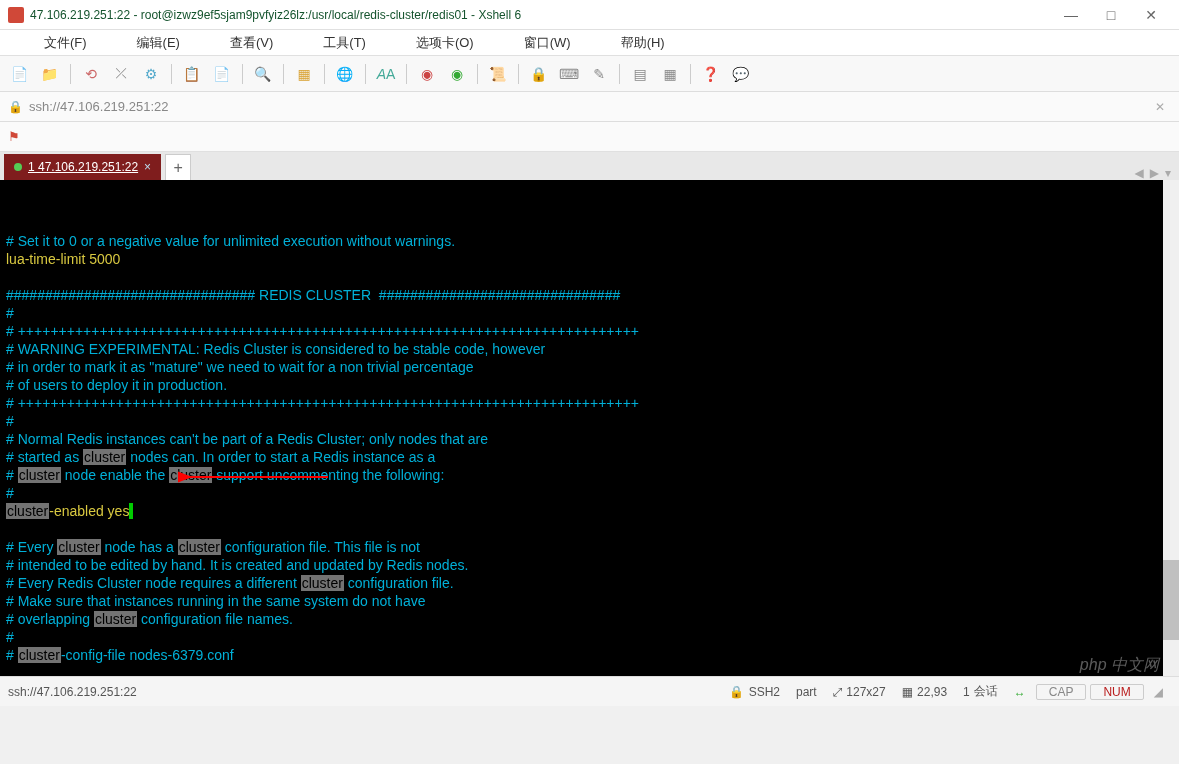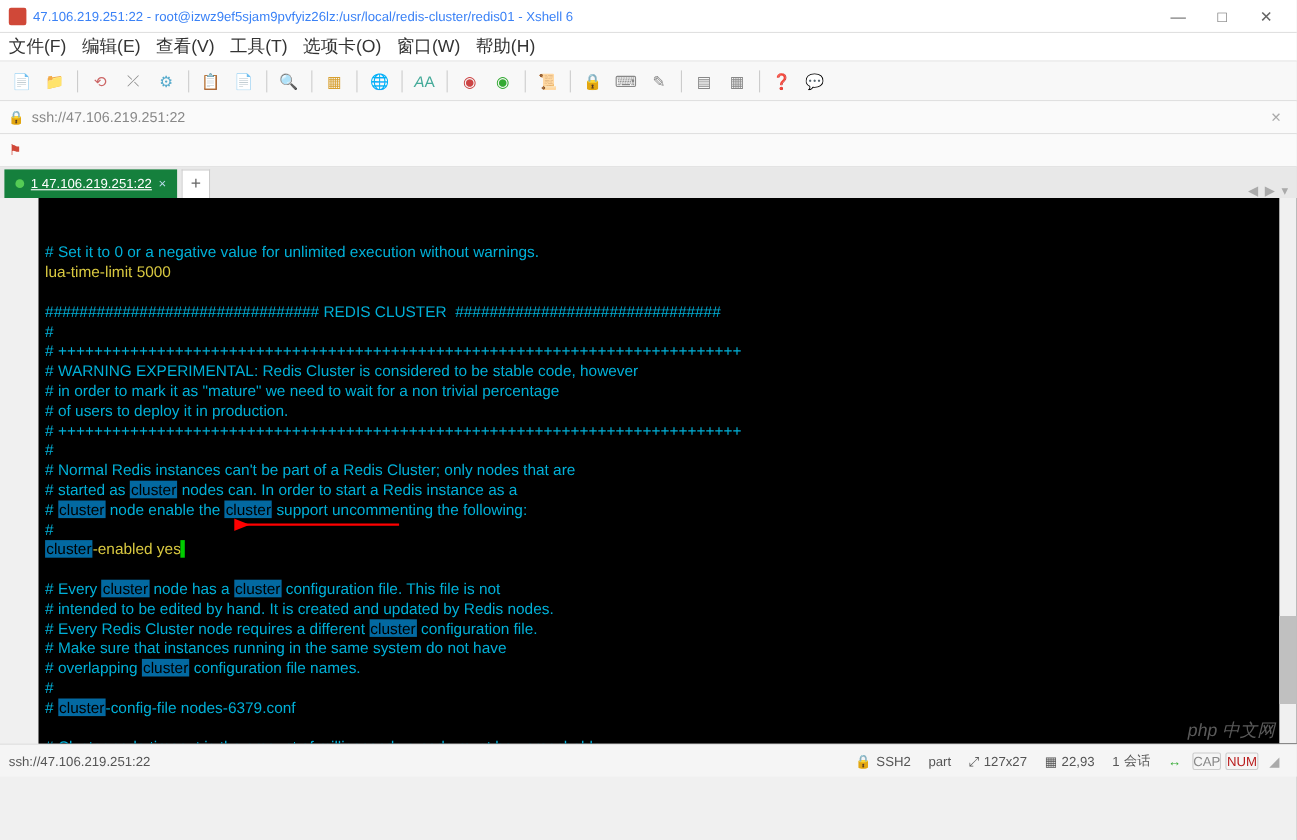--- a/index.html
+++ b/index.html
@@ -1,53 +1,53 @@
 <!DOCTYPE html>
 <html><head>
 <meta charset="utf-8">
 <style>
 * { margin: 0; padding: 0; box-sizing: border-box; font-family: "Microsoft YaHei", Arial, sans-serif; }
 body { background: #f0f0f0; width: 1179px; height: 764px; overflow: hidden; font-size: 12px; }
 .titlebar { height: 30px; background: #fff; display: flex; align-items: center; padding: 0 8px; border-bottom: 1px solid #e0e0e0; }
 .titlebar .icon { width: 16px; height: 16px; background: #d04838; border-radius: 2px; margin-right: 6px; }
-.titlebar .title { flex: 1; color: #3b82f6; font-size: 12px; }
+.titlebar .title { flex: 1; color: #14532d; font-size: 12px; }
 .titlebar .winbtn { width: 40px; height: 30px; display: flex; align-items: center; justify-content: center; color: #666; font-size: 14px; }
 .menubar { height: 26px; background: #fff; display: flex; align-items: center; padding: 0 8px; gap: 14px; border-bottom: 1px solid #e0e0e0; }
-.menubar span { color: #333; font-size: 16px; }
+.menubar span { color: #333; font-size: 13px; margin-left: 36px; }
 .toolbar { height: 36px; background: #f8f8f8; display: flex; align-items: center; padding: 0 8px; gap: 6px; border-bottom: 1px solid #ddd; }
 .toolbar .tbtn { width: 24px; height: 24px; display: flex; align-items: center; justify-content: center; font-size: 14px; }
 .toolbar .sep { width: 1px; height: 20px; background: #ccc; margin: 0 2px; }
 .addrbar { height: 30px; background: #fafafa; display: flex; align-items: center; padding: 0 8px; border-bottom: 1px solid #ddd; }
 .addrbar .lock { color: #f0b030; margin-right: 6px; }
 .addrbar .url { color: #888; font-size: 13px; flex: 1; }
 .addrbar .close { color: #aaa; padding: 0 6px; }
 .hintbar { height: 30px; background: #fafafa; display: flex; align-items: center; padding: 0 8px; color: #888; font-size: 13px; border-bottom: 1px solid #e0e0e0; }
 .hintbar .flag { color: #d04838; margin-right: 6px; }
 .tabbar { height: 28px; background: #e8e8e8; display: flex; align-items: flex-end; padding-left: 4px; }
 .tab { height: 26px; padding: 0 10px; display: flex; align-items: center; gap: 6px; font-size: 12px; }
-.tab.active { background: #15803d; color: #fff; }
+.tab.active { background: #7f1d1d; color: #fff; }
 .tab.active .dot { width: 8px; height: 8px; background: #5c5; border-radius: 50%; }
 .tab.active .close { color: #bde; }
 .tab.add { background: #fff; border: 1px solid #ccc; border-bottom: none; width: 26px; justify-content: center; color: #666; font-size: 16px; margin-left: 4px; }
 .tabctrl { margin-left: auto; display: flex; gap: 6px; padding-right: 8px; color: #aaa; }
-.terminal { background: #000; height: 496px; position: relative; font-family: Consolas, monospace; font-size: 14px; line-height: 18px; padding: 4px 6px; white-space: pre; overflow: hidden; margin-left: 35px; }
+.terminal { background: #000; height: 496px; position: relative; font-family: Consolas, monospace; font-size: 14px; line-height: 18px; padding: 16px 6px; white-space: pre; overflow: hidden; }
 .terminal .scrollbar { position: absolute; right: 0; top: 0; width: 16px; height: 100%; background: #f0f0f0; }
 .terminal .scrollthumb { position: absolute; right: 0; top: 380px; width: 16px; height: 80px; background: #c0c0c0; }
 .c-cyan { color: #00b0d8; }
 .c-yellow { color: #d8c840; }
-.hl { background: #0369a1; color: #000; padding: 0 1px; }
+.hl { background: #737373; color: #000; padding: 0 1px; }
 .cursor { background: #00cc00; color: #00cc00; }
 .arrow-svg { position: absolute; left: 178px; top: 287px; width: 150px; height: 20px; }
 .annotation { position: absolute; left: 325px; top: 284px; color: #ff0000; font-family: SimSun, serif; font-size: 16px; }
 .watermark { position: absolute; right: 20px; bottom: 2px; color: rgba(180,180,180,0.5); font-size: 16px; font-style: italic; }
 .statusbar { height: 30px; background: #f5f5f5; display: flex; align-items: center; padding: 0 8px; border-top: 1px solid #ddd; font-size: 12px; color: #555; }
 .statusbar .left { flex: 1; }
 .statusbar .seg { padding: 0 8px; display: flex; align-items: center; gap: 4px; }
 .statusbar .lock2 { color: #f0b030; }
-.statusbar .kbd { border: 1px solid #ccc; padding: 0 0; border-radius: 2px; margin: 0 2px; color: #888; }
+.statusbar .kbd { border: 1px solid #ccc; padding: 0 12px; border-radius: 2px; margin: 0 2px; color: #888; }
 </style>
 </head>
 <body>
 
 <div class="titlebar">
   <span class="icon"></span>
   <span class="title">47.106.219.251:22 - root@izwz9ef5sjam9pvfyiz26lz:/usr/local/redis-cluster/redis01 - Xshell 6</span>
   <span class="winbtn">—</span>
   <span class="winbtn">□</span>
   <span class="winbtn">✕</span>

